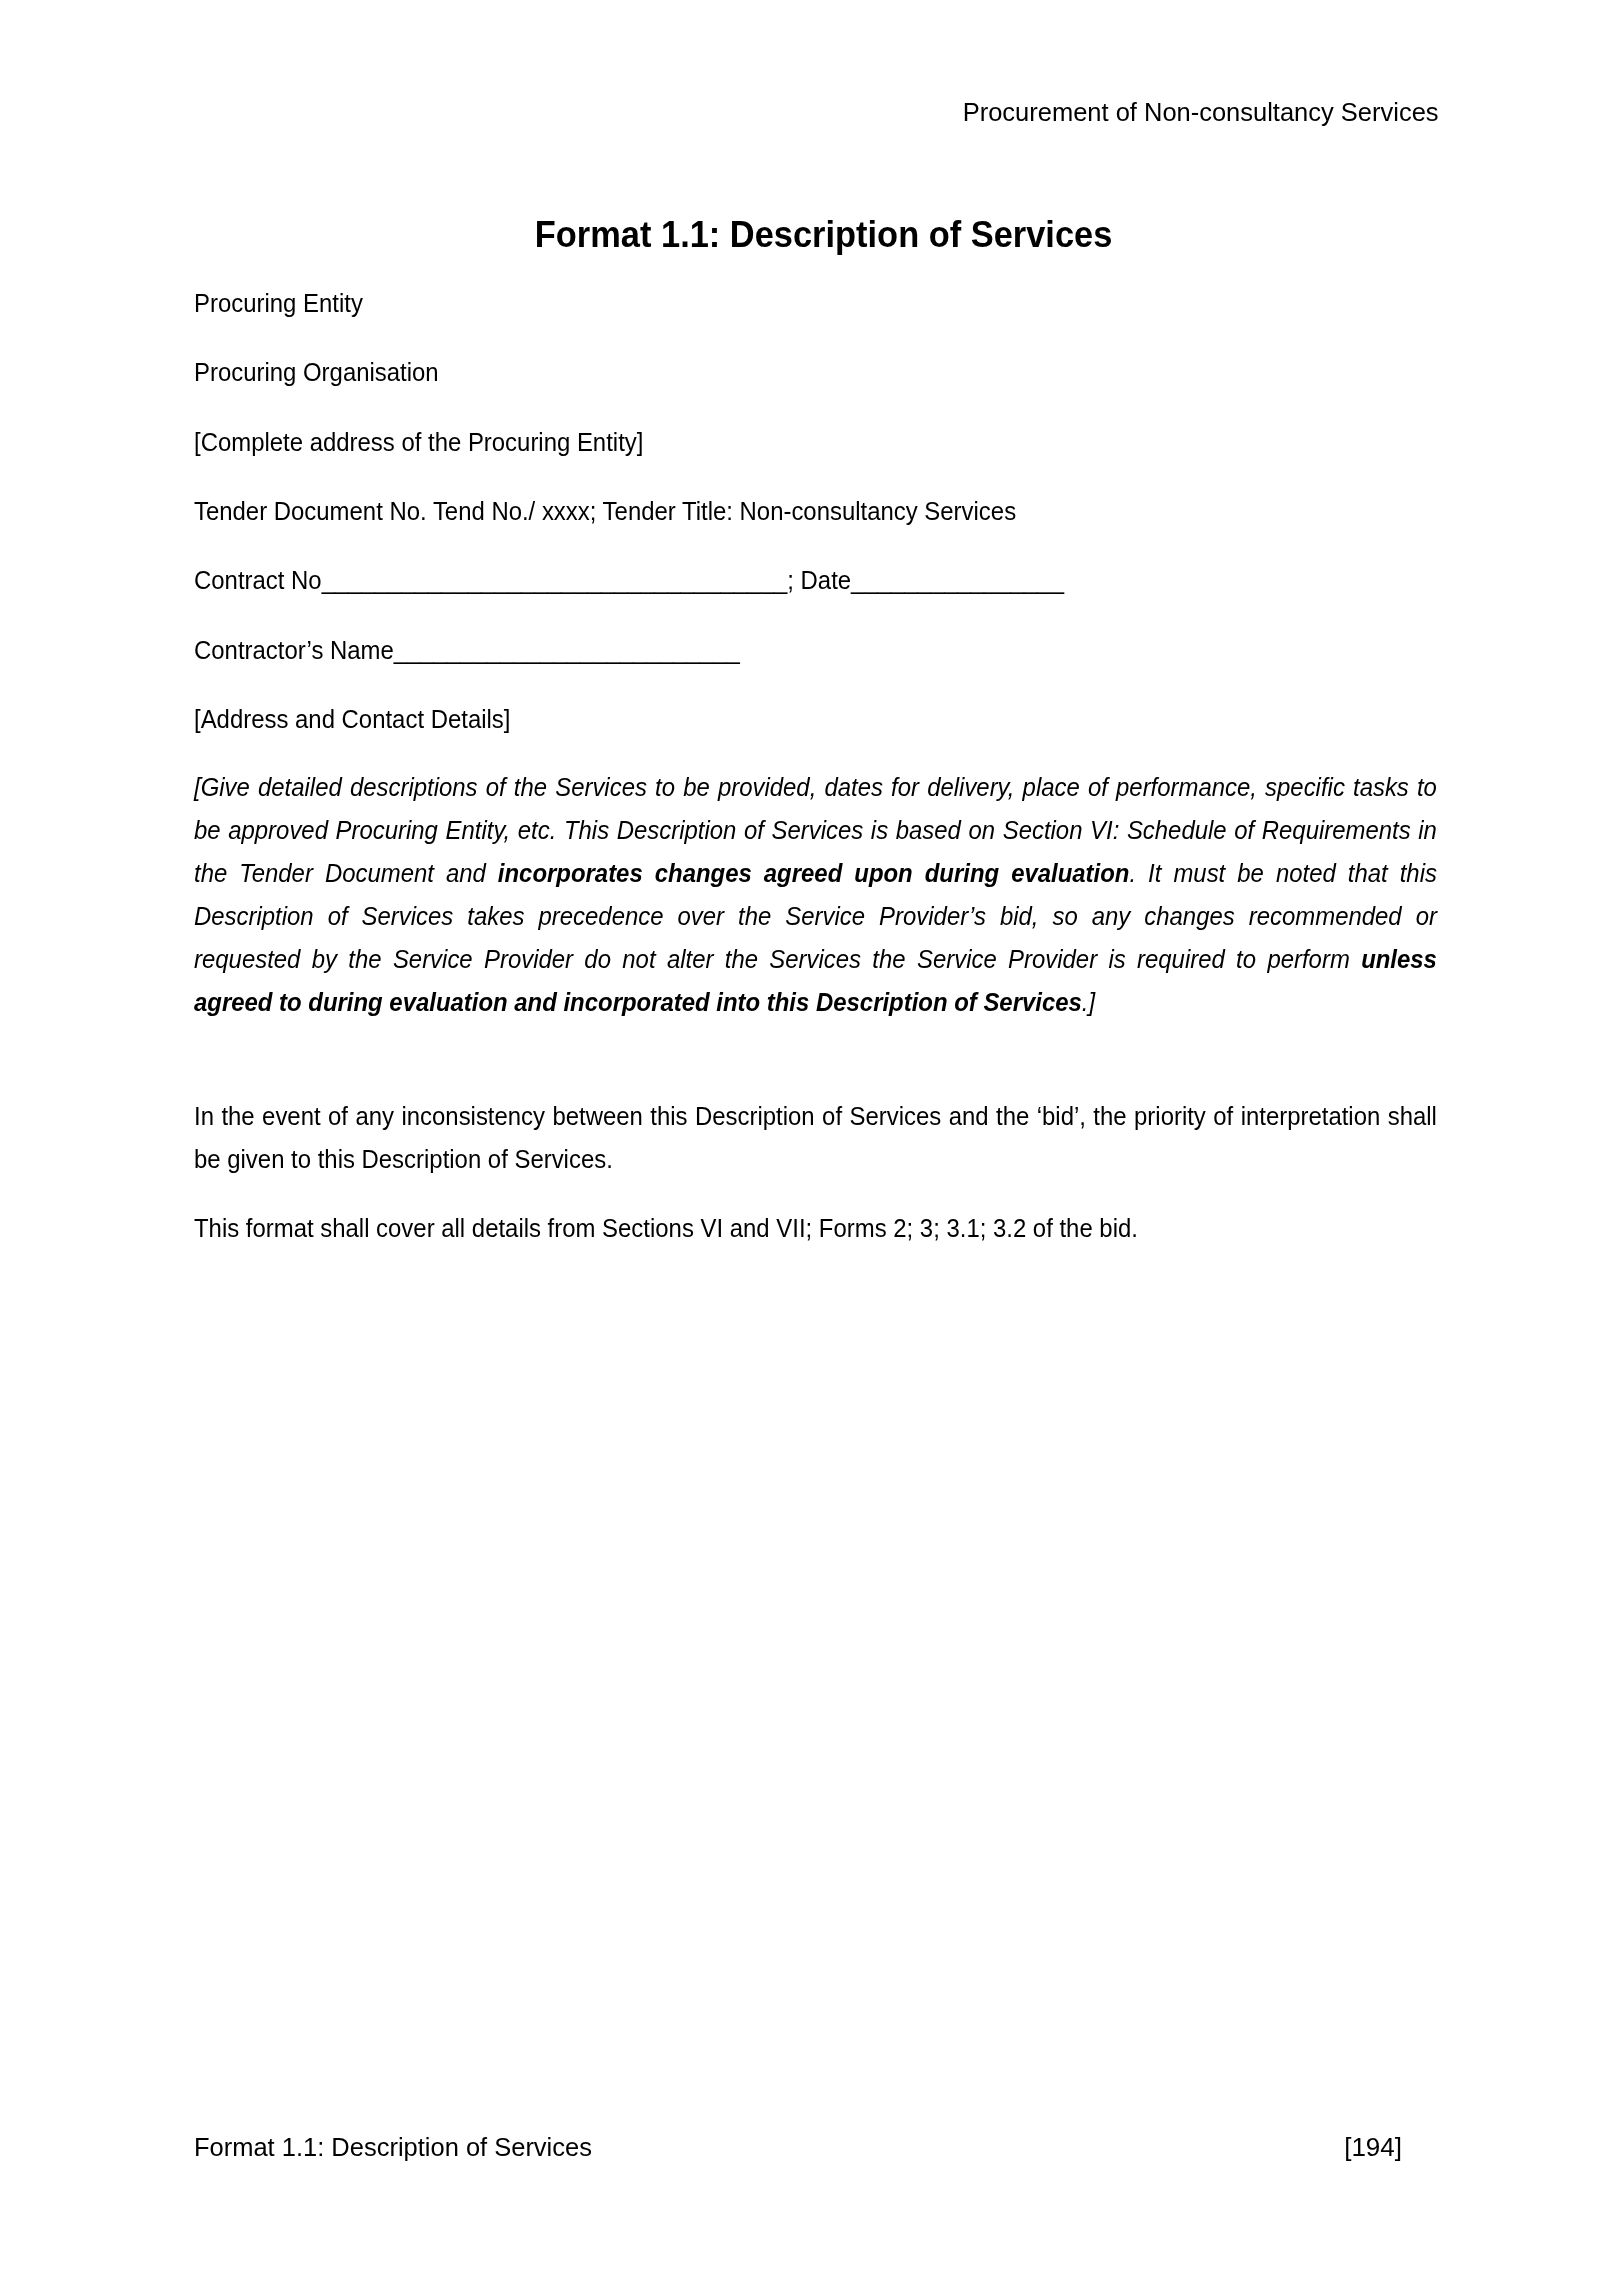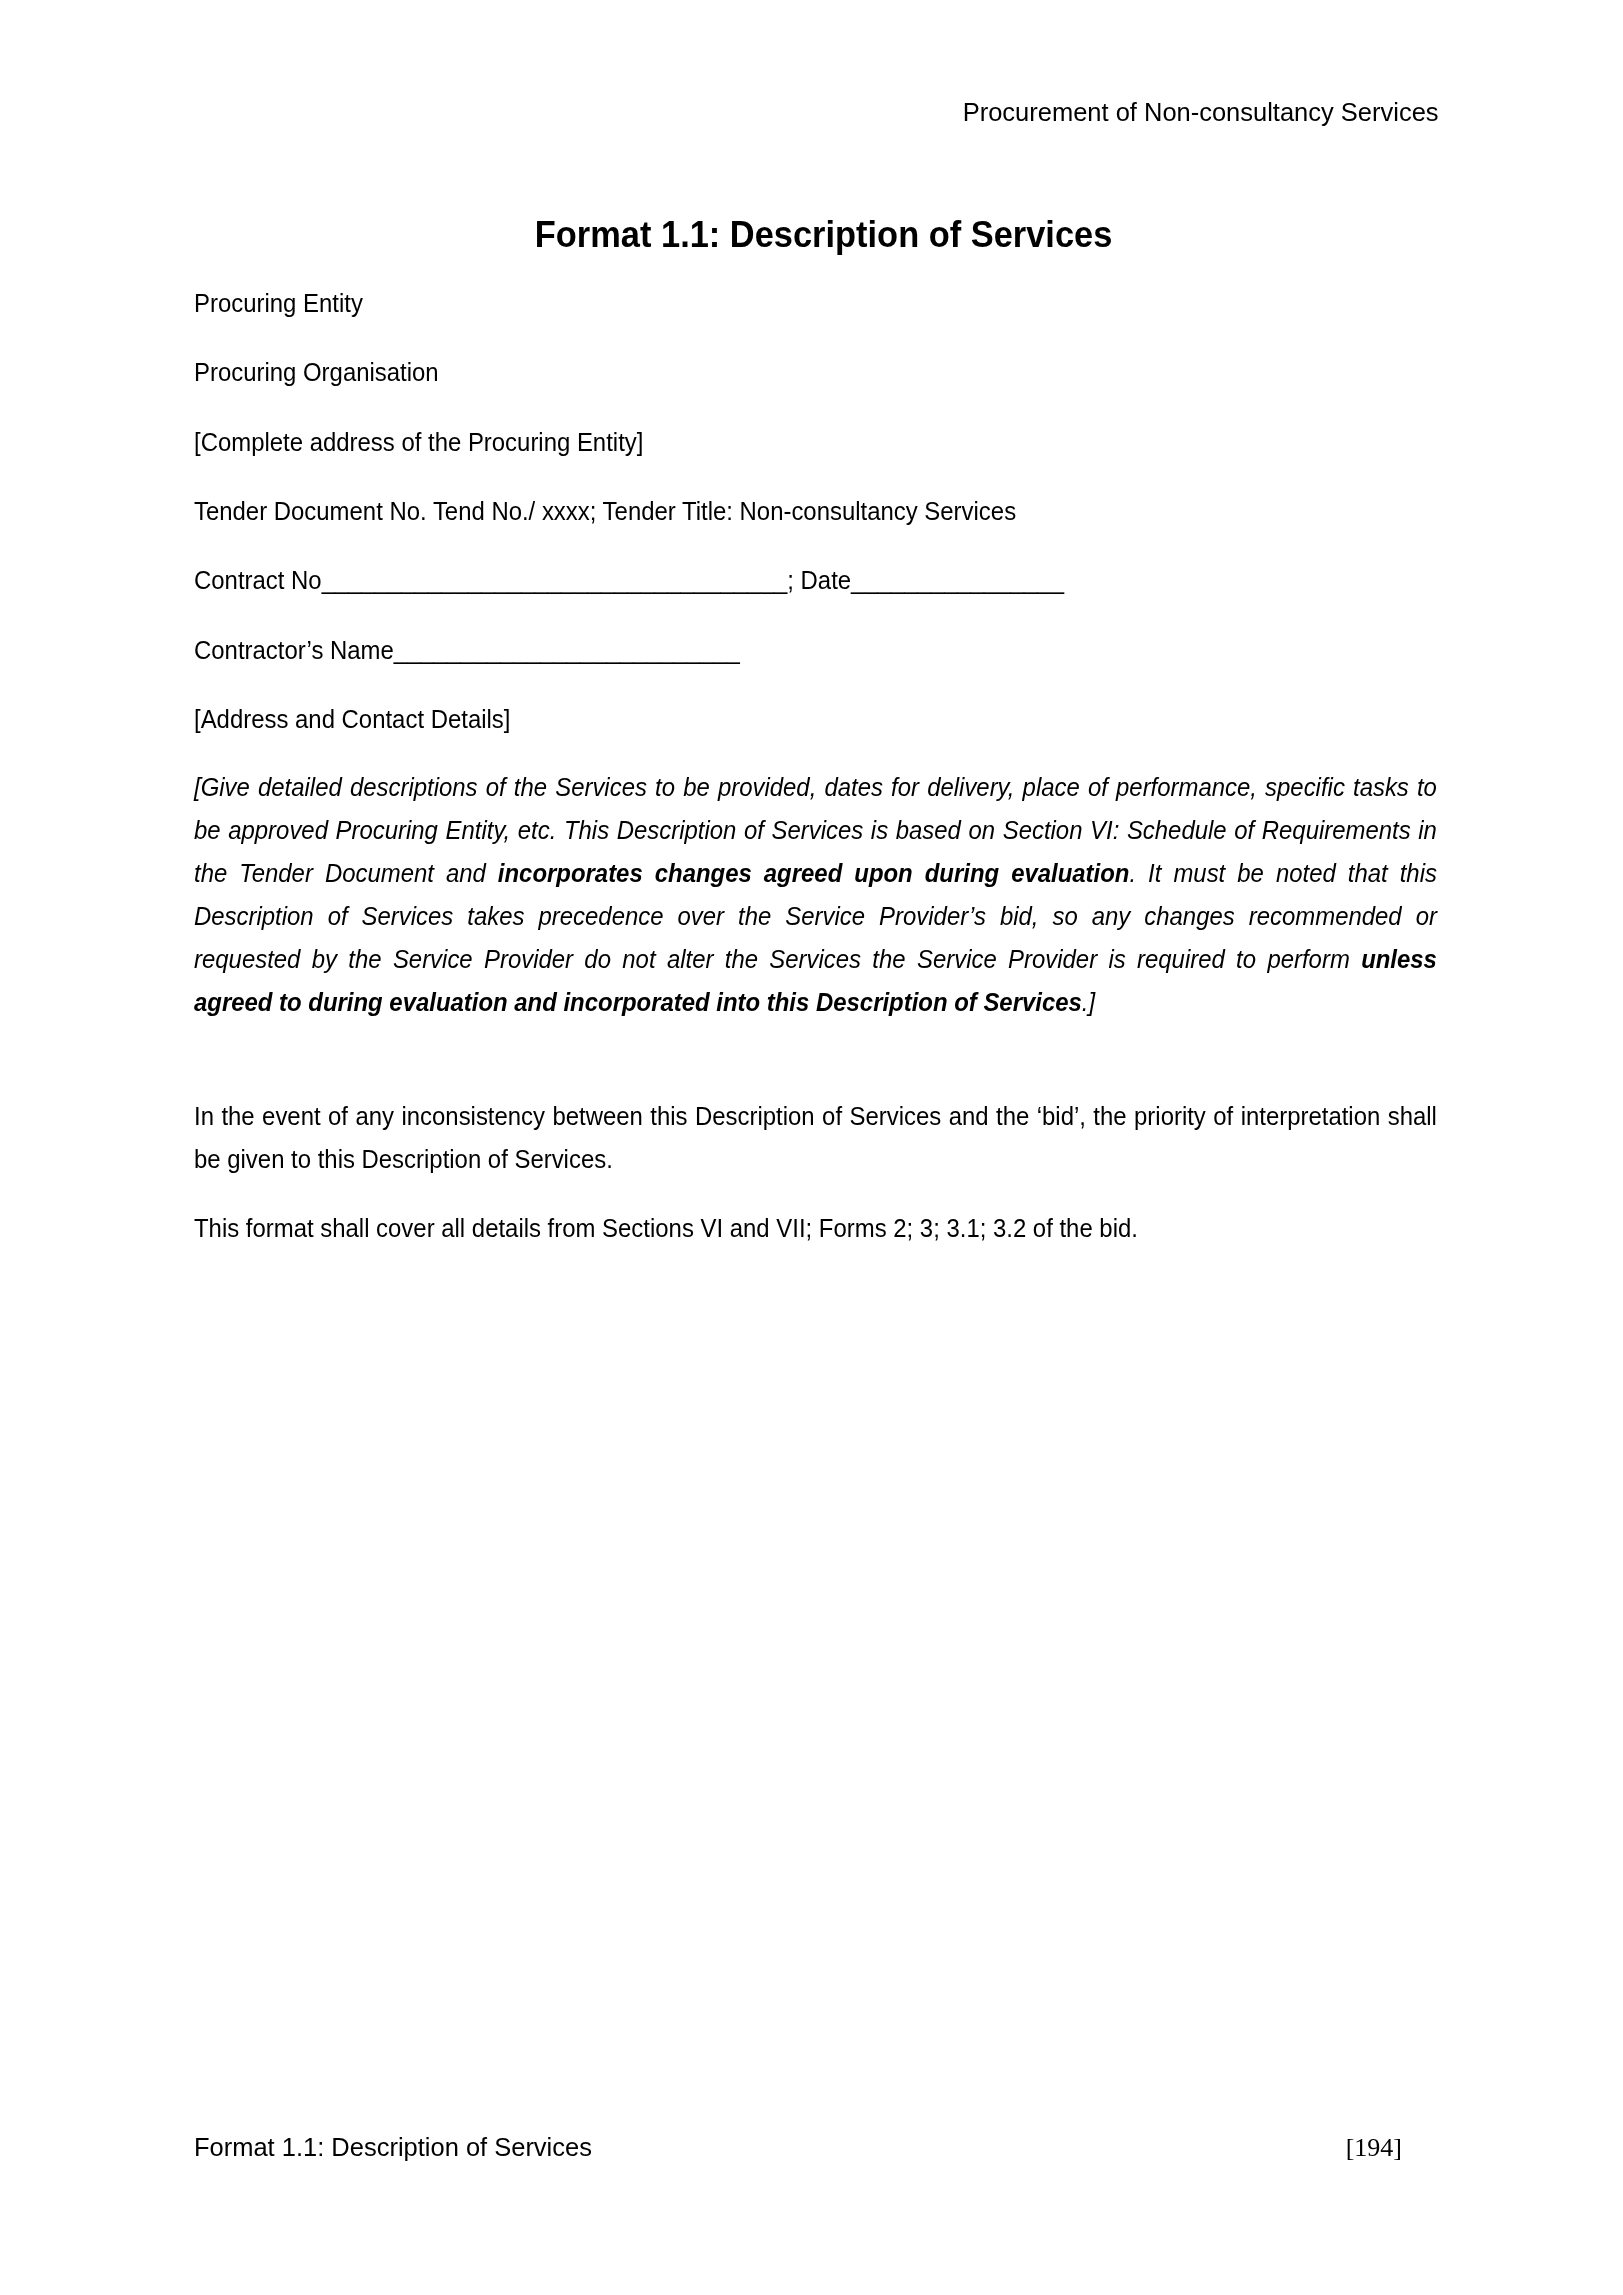--- a/index.html
+++ b/index.html
@@ -26,21 +26,21 @@
   }
   .para.italic { font-style: italic; }
   .para b { font-weight: bold; }
   .footer-left {
     position: absolute; left: 194px; top: 2132px;
     font-family: "Liberation Sans", sans-serif; font-size: 26px; line-height: 1.2;
     transform: scaleX(0.98); transform-origin: left;
   }
   .footer-right {
     position: absolute; right: 221px; top: 2132px;
-    font-family: Liberation Serif, serif; font-size: 26px; line-height: 1.2;
+    font-family: Liberation Sans, sans-serif; font-size: 26px; line-height: 1.2;
   }
 </style>
 </head>
 <body>
 
 <div class="header">Procurement of Non-consultancy Services</div>
 
 <div class="title">Format 1.1: Description of Services</div>
 
 <div class="body">

